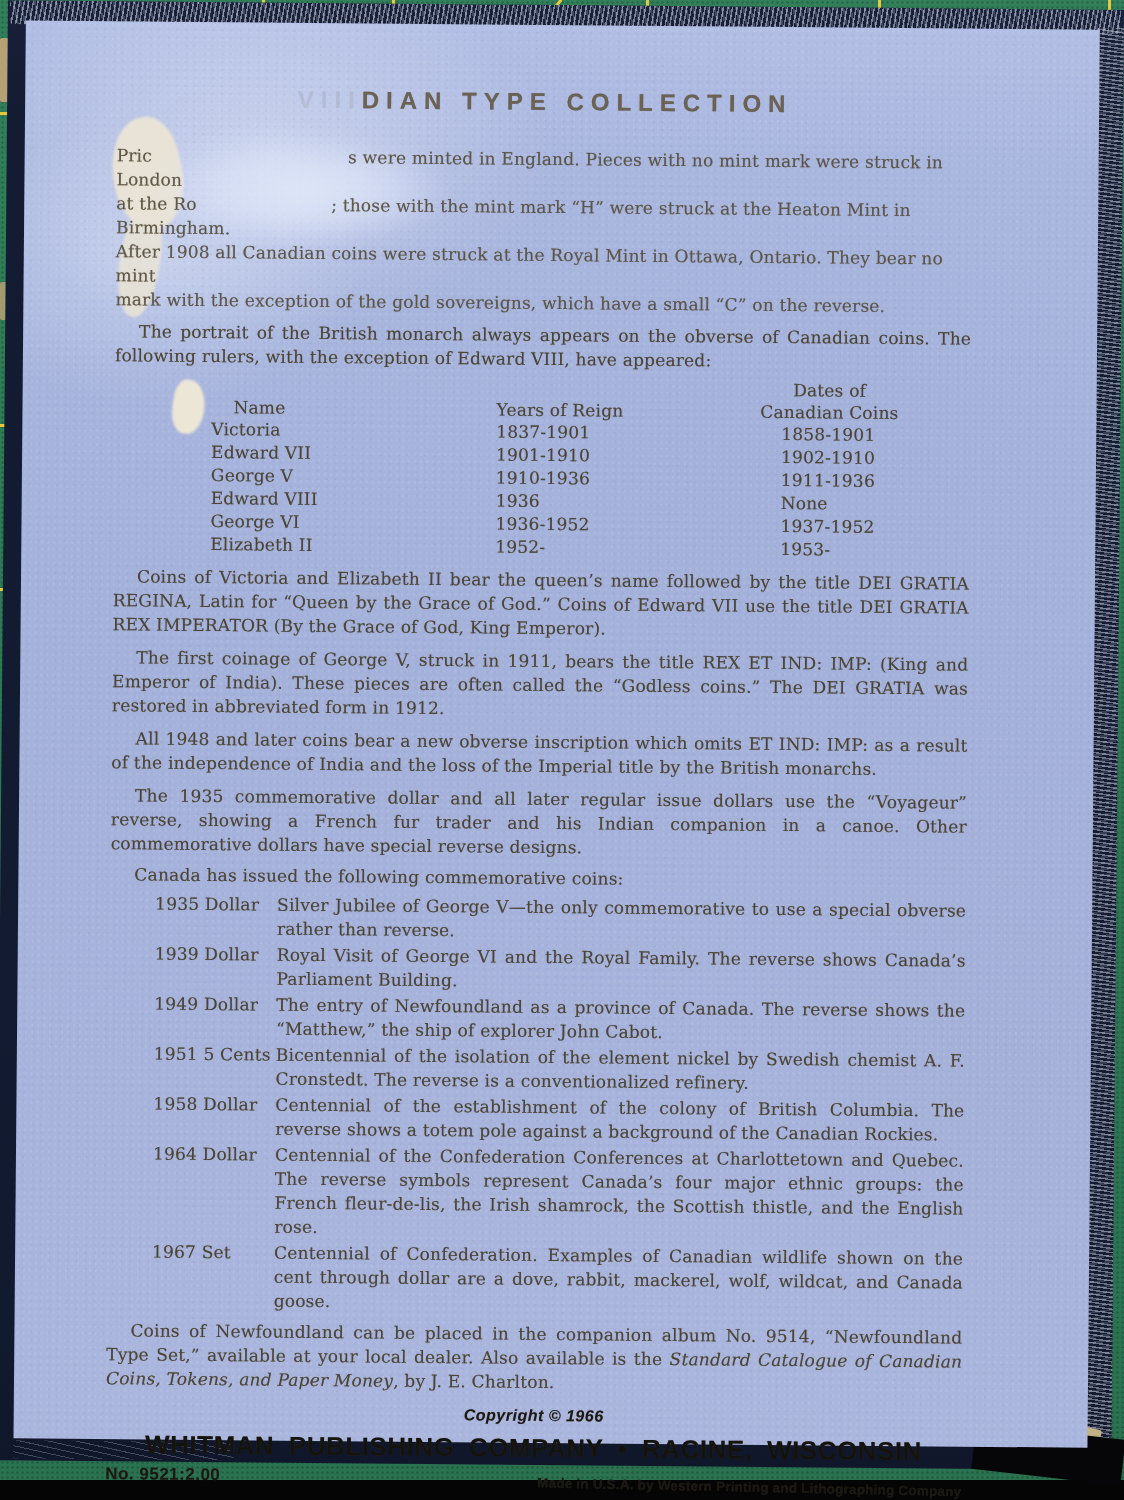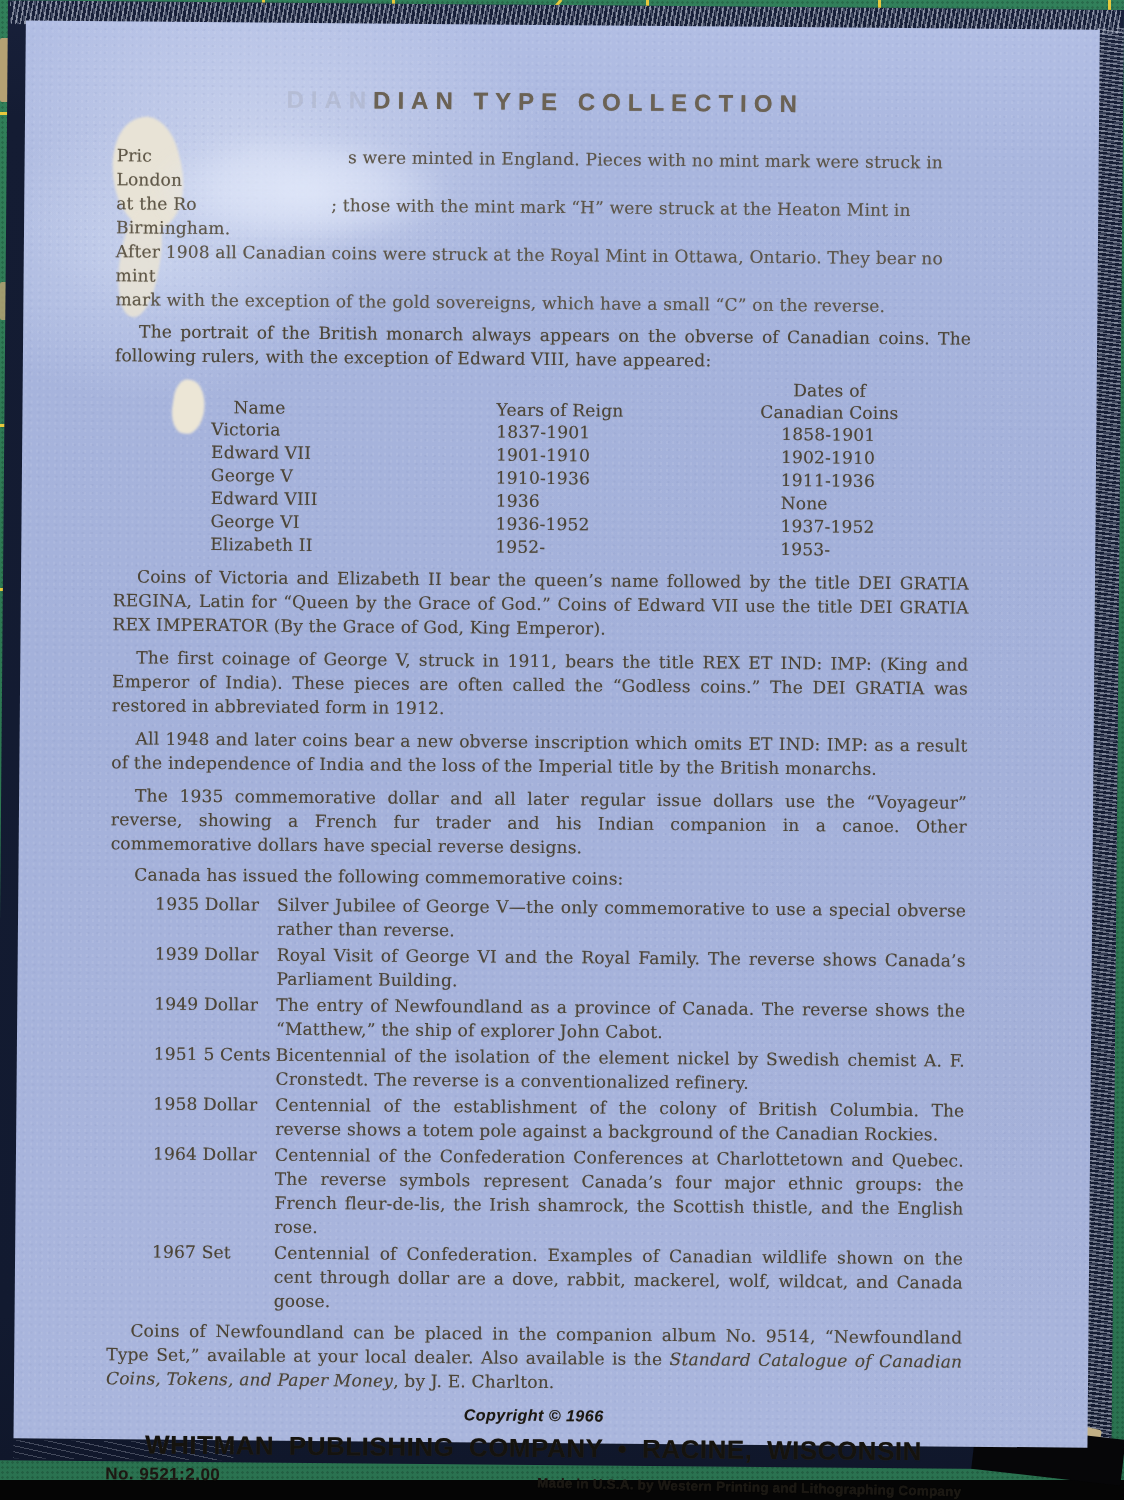--- a/index.html
+++ b/index.html
@@ -128,21 +128,21 @@
 
     <div class="paper">
       <div class="grain"></div>
       <div class="peel peel1"></div>
       <div class="peel peel2"></div>
       <div class="peel peel3"></div>
       <div class="fade-stain"></div>
 
       <div class="content">
 
-        <h1 class="title"><span class="ghost">DIAN</span><span>DIAN TYPE COLLECTION</span></h1>
+        <h1 class="title"><span class="ghost">VIII</span><span>DIAN TYPE COLLECTION</span></h1>
 
         <p class="p1">Pric                                   s were minted in England. Pieces with no mint mark were struck in London
 at the Ro                        ; those with the mint mark “H” were struck at the Heaton Mint in Birmingham.
 After 1908 all Canadian coins were struck at the Royal Mint in Ottawa, Ontario. They bear no mint
 mark with the exception of the gold sovereigns, which have a small “C” on the reverse.</p>
 
         <p class="indent p2">The portrait of the British monarch always appears on the obverse of Canadian coins. The following rulers, with the exception of Edward VIII, have appeared:</p>
 
         <div class="mtable">
           <div class="mt-head">

